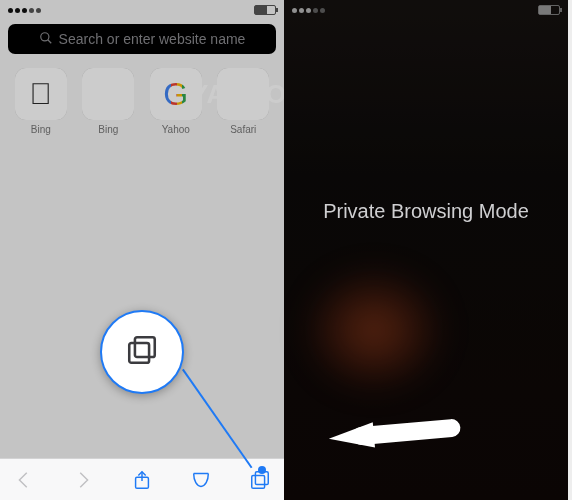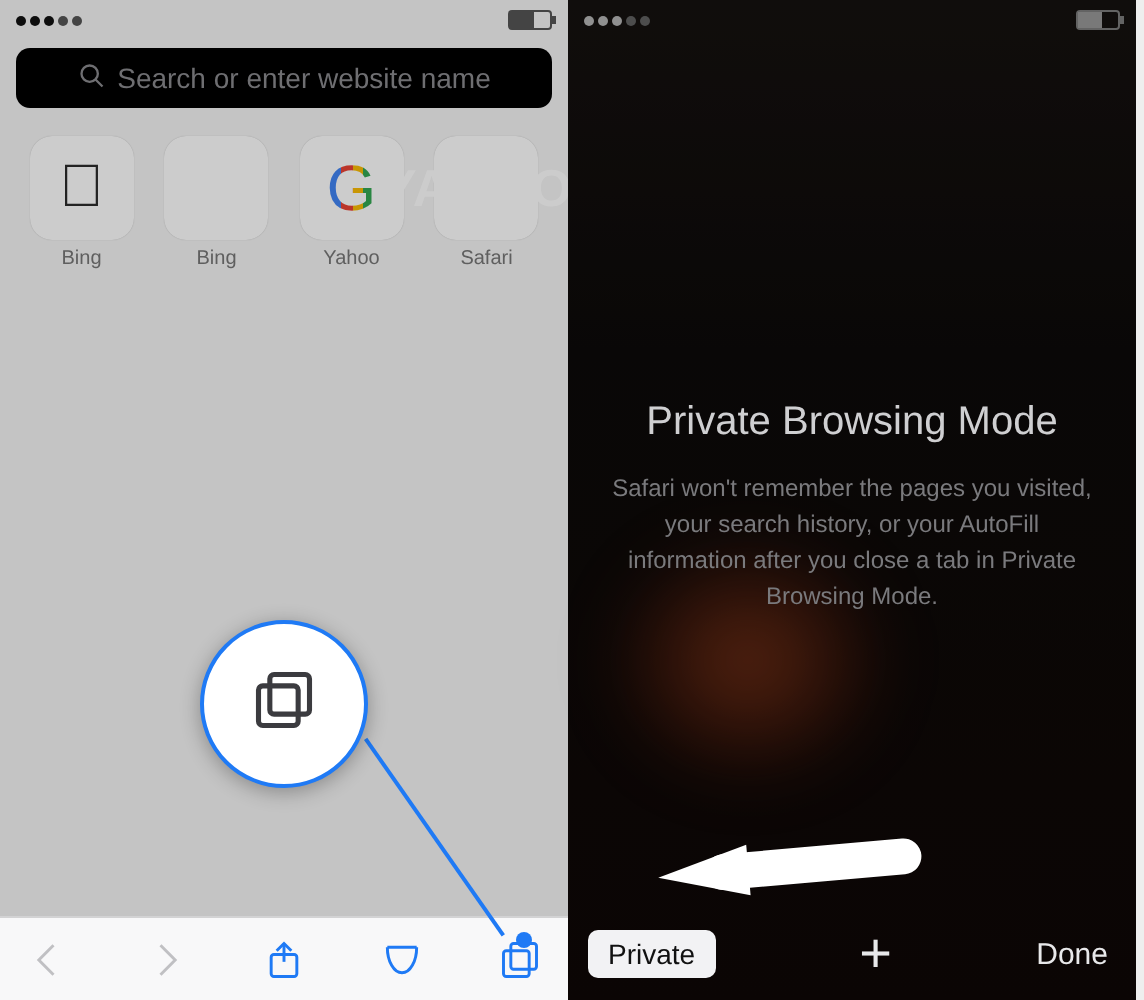--- a/index.html
+++ b/index.html
@@ -153,21 +153,20 @@
     top: 200px;
     left:0;right:0;
     text-align:center;
     padding: 0 18px;
     z-index:6;
   }
   .pb-title{
     color:#cfcfd1;
     font-size:20px;
     font-weight:400;
-    margin-bottom: 12px;
   }
   .pb-desc{
     color:#7a7a7d;
     font-size:12px;
     line-height:1.5;
   }
 
   .right-toolbar{
     position:absolute; bottom:0;left:0;right:0;
     height:44px;
@@ -312,31 +311,25 @@
     <div></div>
     <div class="batt">
         <div class="lvl"></div>
       </div>
   </div>
 
   <div class="blob"></div>
 
   <div class="pb-block">
     <div class="pb-title">Private Browsing Mode</div>
-    <div class="pb-desc">Safari won't remember the pages you visited, your search history, or your AutoFill information after you close a tab in Private Browsing Mode.</div>
   </div>
 
   <div class="dim-overlay"></div>
 
   <div class="arrow">
     <svg viewBox="0 0 100 100">
       <defs></defs>
       <line x1="78" y1="20" x2="28" y2="70" stroke="#fff" stroke-width="14" stroke-linecap="round"></line>
       <polygon points="10,88 42,70 28,56" fill="#fff"></polygon>
     </svg>
   </div>
 
-  <div class="right-toolbar">
-    <div class="private-btn">Private</div>
-    <div class="plus-btn">+</div>
-    <div class="done-btn">Done</div>
-  </div>
 </div>
 
 </body></html>

